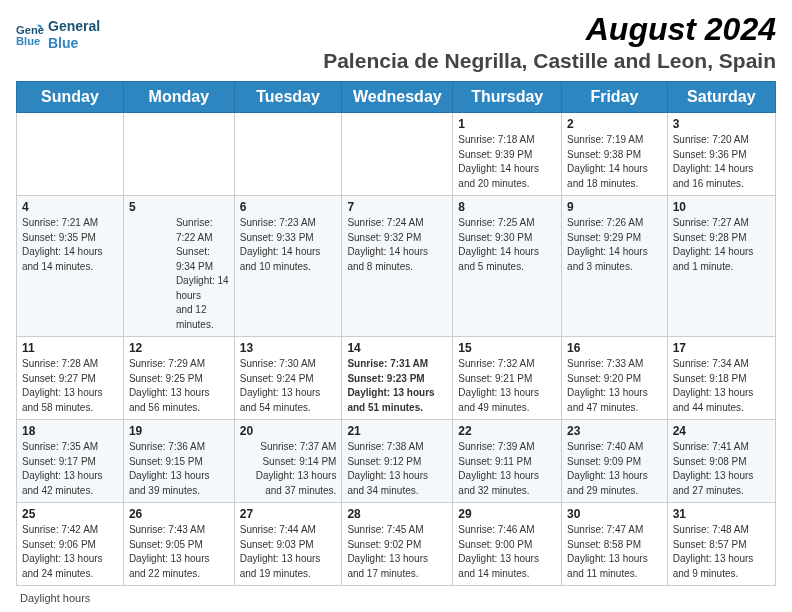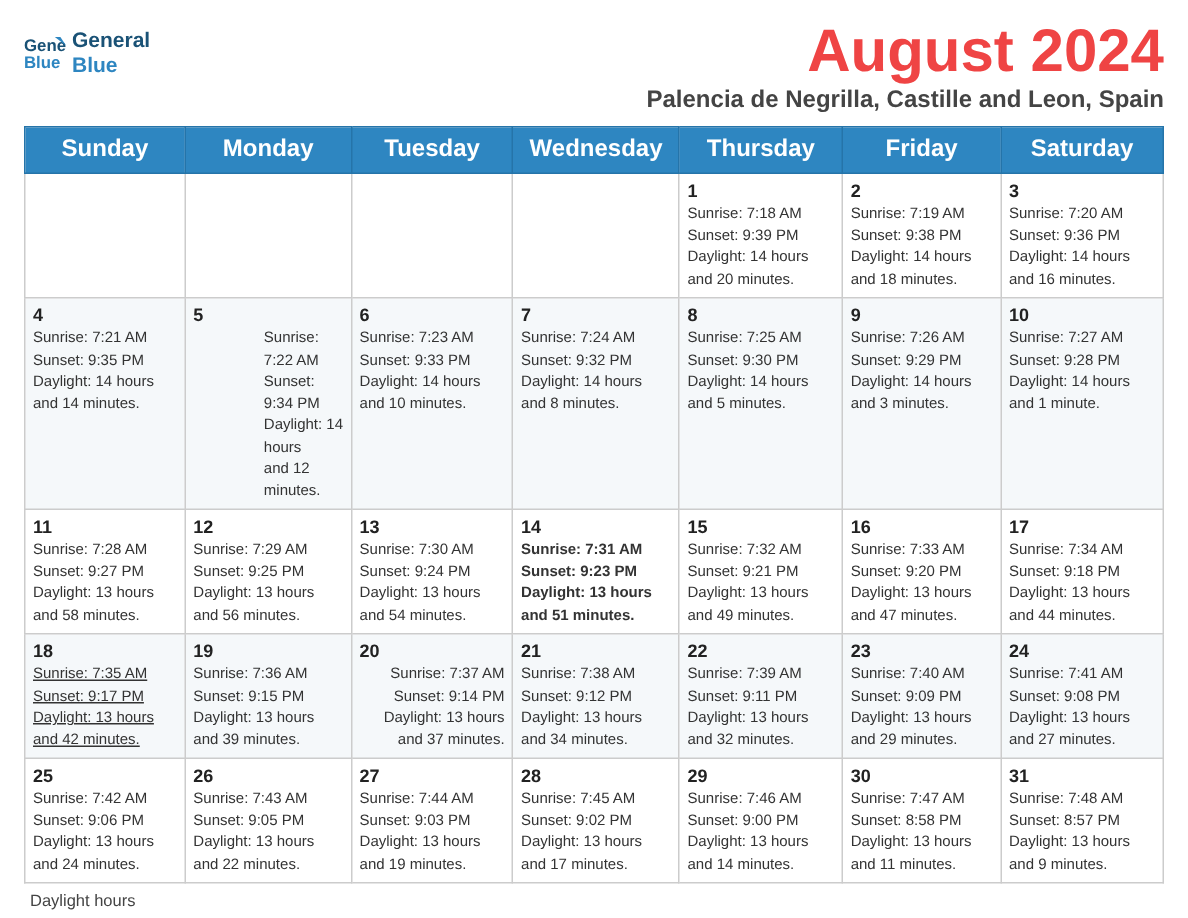--- a/index.html
+++ b/index.html
@@ -23,27 +23,28 @@
       margin-top: 6px;
     }
     .logo-icon {
       width: 28px;
       height: 28px;
     }
     .title-area {
       text-align: right;
     }
     .month-title {
-      font-size: 40px;
+      font-size: 32px;
       font-weight: bold;
-      color: #ef4444;
+      color: #000000;
       line-height: 1.1;
+      font-style: italic;
     }
     .subtitle {
-      font-size: 16px;
+      font-size: 21px;
       color: #444;
       font-weight: bold;
       margin-top: 2px;
     }
     .calendar {
       width: 100%;
       border-collapse: collapse;
       font-size: 10.5px;
     }
     .calendar thead th {
@@ -247,21 +248,21 @@
           <div class="day-number">17</div>
           <div class="day-info" style="white-space: pre-line;">Sunrise: 7:34 AM
 Sunset: 9:18 PM
 Daylight: 13 hours
 and 44 minutes.</div>
         </td>
       </tr>
       <tr>
         <td>
           <div class="day-number">18</div>
-          <div class="day-info" style="white-space: pre-line; text-decoration: underline;">Sunrise: 7:35 AM
+          <div class="day-info" style="white-space: pre-line;">Sunrise: 7:35 AM
 Sunset: 9:17 PM
 Daylight: 13 hours
 and 42 minutes.</div>
         </td>
         <td>
           <div class="day-number">19</div>
           <div class="day-info" style="white-space: pre-line;">Sunrise: 7:36 AM
 Sunset: 9:15 PM
 Daylight: 13 hours
 and 39 minutes.</div>

